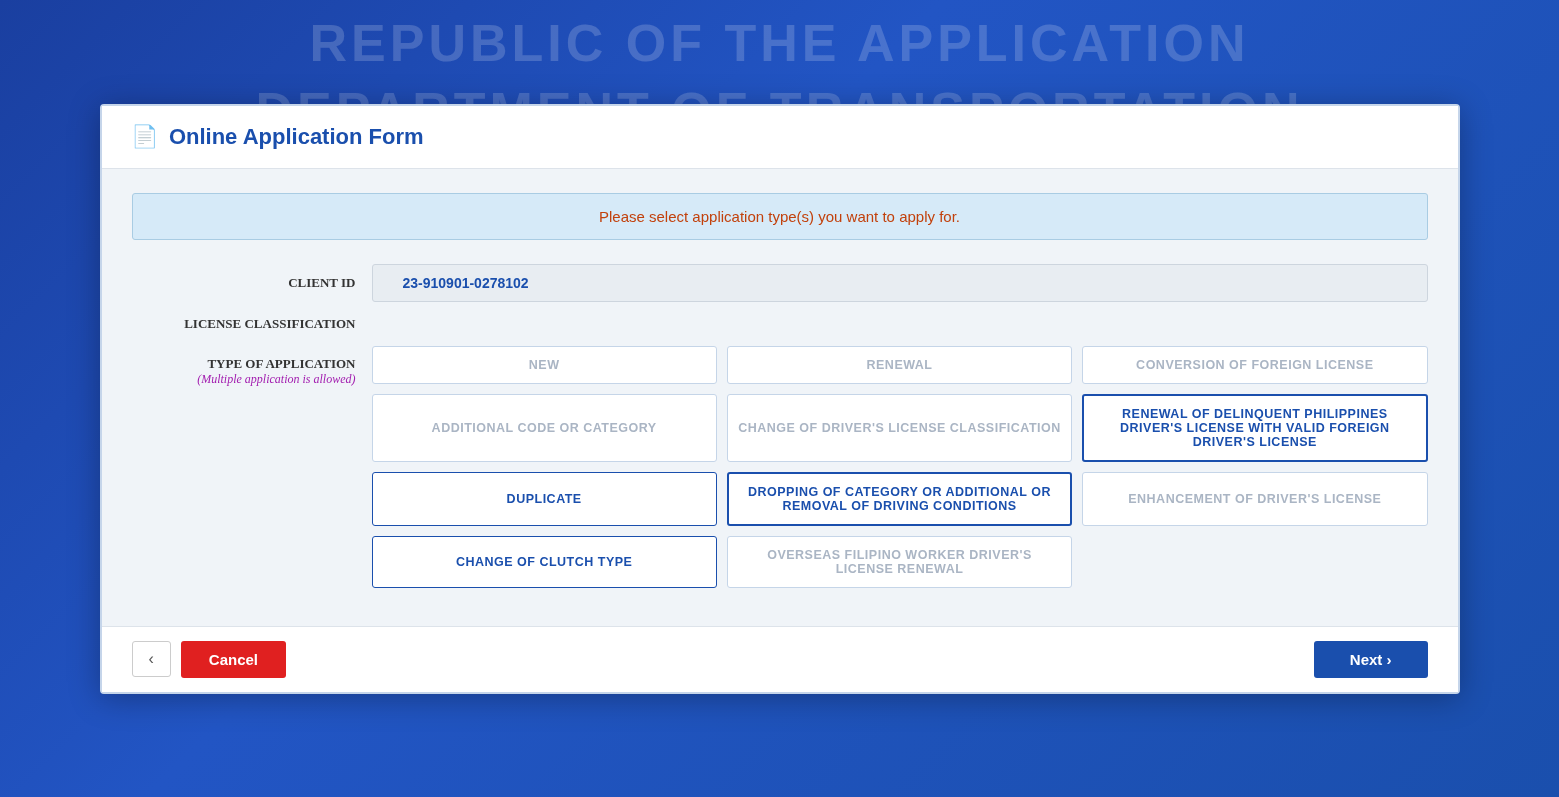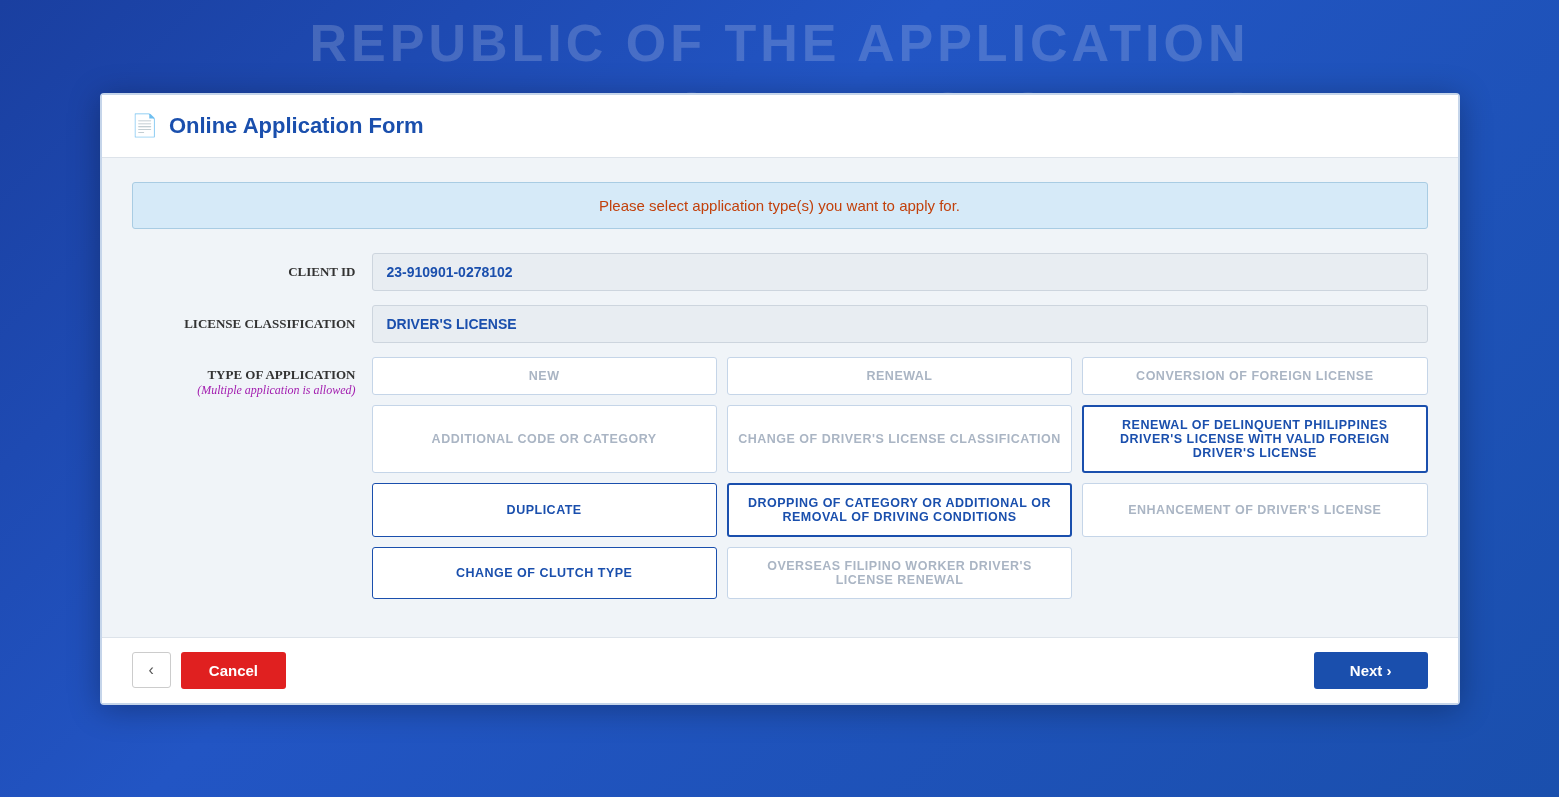--- a/index.html
+++ b/index.html
@@ -109,21 +109,21 @@
       font-style: italic;
       font-size: 12px;
       color: #a21caf;
     }
 
     .form-field {
       flex: 1;
       background: #e8edf2;
       border: 1px solid #cdd5de;
       border-radius: 3px;
-      padding: 10px 14px;
+      padding: 10px 30px;
       font-size: 14px;
       color: #1a4fad;
       font-weight: bold;
     }
 
     .app-type-grid {
       flex: 1;
       display: grid;
       grid-template-columns: 1fr 1fr 1fr;
       gap: 10px;
@@ -234,21 +234,20 @@
       <span>Please select application type(s) you want to apply for.</span>
     </div>
 
     <div class="form-row">
       <div class="form-label">CLIENT ID</div>
       <div class="form-field">23-910901-0278102</div>
     </div>
 
     <div class="form-row">
       <div class="form-label">LICENSE CLASSIFICATION</div>
-      <div class="form-field">DRIVER'S LICENSE</div>
     </div>
 
     <div class="form-row" style="align-items:flex-start; margin-top: 6px;">
       <div class="form-label" style="padding-top:10px;">
         <span>TYPE OF APPLICATION</span>
         <span class="sub-label">(Multiple application is allowed)</span>
       </div>
       <div class="app-type-grid" id="app-btn-grid">
       <button class="app-btn ">NEW</button>
           <button class="app-btn ">RENEWAL</button>

